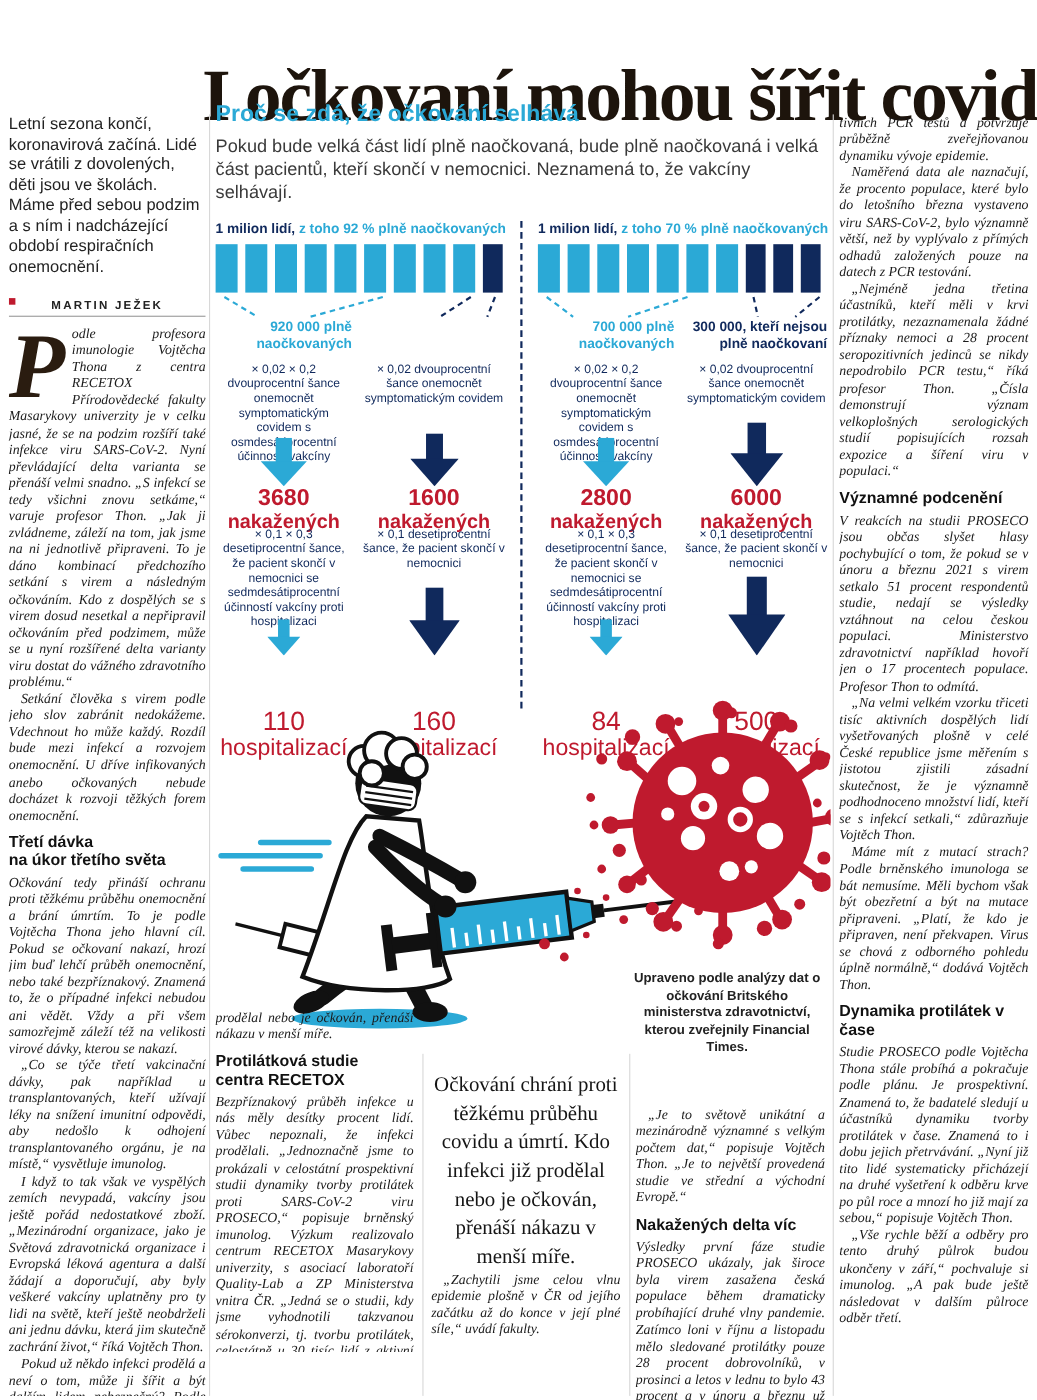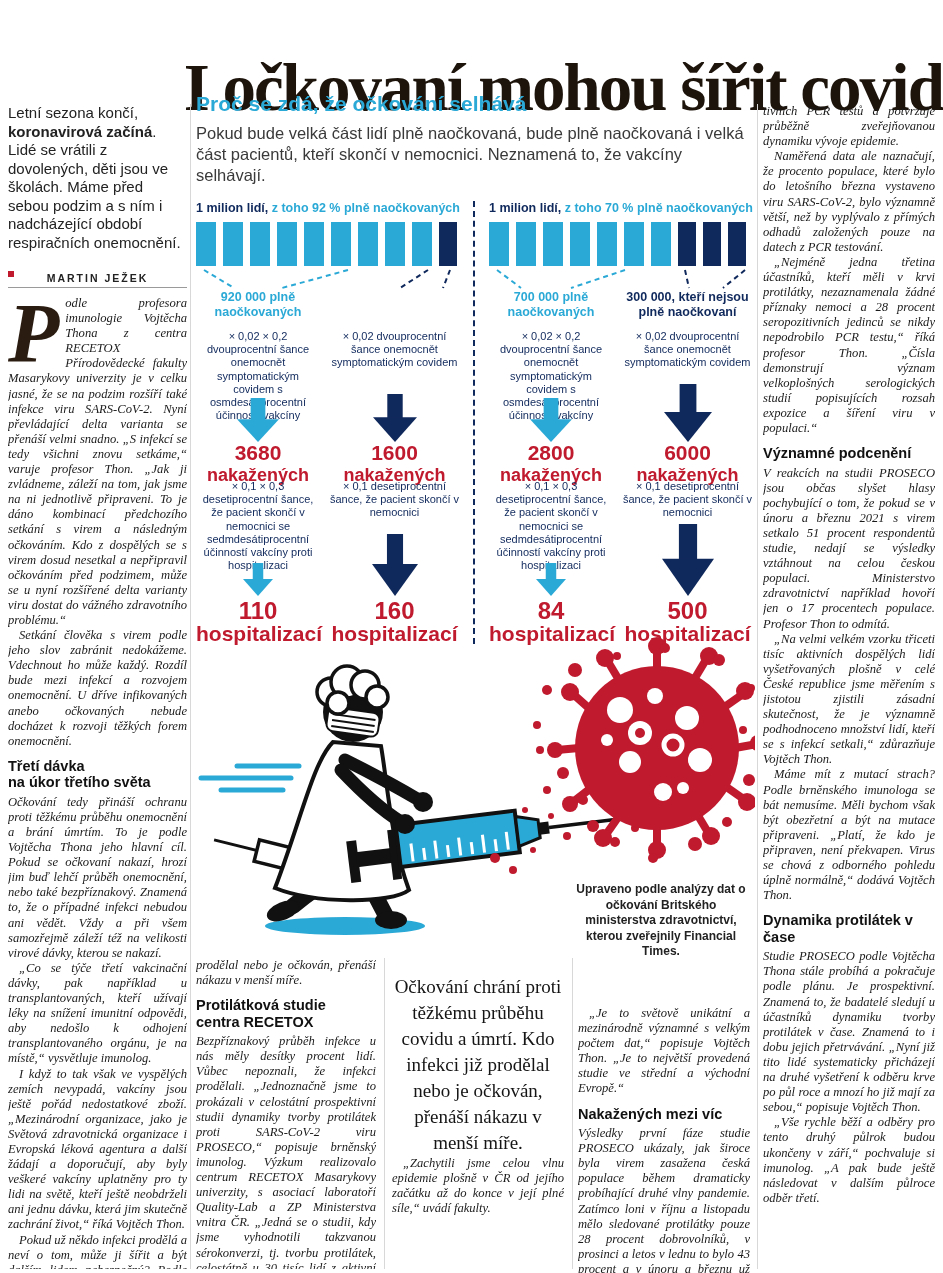--- a/index.html
+++ b/index.html
@@ -16,21 +16,21 @@
     font-family:"Liberation Serif",serif;font-weight:bold;font-size:67px;letter-spacing:-2px;color:#1d140c;}
   
   .col{position:absolute;overflow:hidden;}
   .vrule{position:absolute;width:1px;background:#d8d8d8;}
   .body-text p{margin:0;text-align:justify;font-size:12.6px;line-height:15.1px;text-indent:11px;font-style:italic;}
   .body-text p.first{text-indent:0;}
   .section-head{font-family:"Liberation Sans",sans-serif;font-weight:bold;font-size:14.5px;
     line-height:16.5px;margin:9px 0 4px;white-space:pre-line;color:#111;}
   
   .intro{font-family:"Liberation Sans",sans-serif;font-size:15px;line-height:18.5px;color:#222;}
-  .intro b{font-weight:bold;margin-top:36px;}
+  .intro b{font-weight:normal;margin-top:36px;}
   .byline-row{position:relative;margin-top:16px;height:14px;text-align:center;}
   .byline-row .redsq{position:absolute;left:0;top:3px;width:6px;height:6px;background:var(--red);}
   .byline{font-family:"Liberation Sans",sans-serif;font-weight:bold;font-size:10.5px;letter-spacing:2px;color:#222;}
   .byline-rule{border:none;border-top:1px solid #9a9a9a;margin:5px 0 8px;}
   .dropcap{float:left;font-family:"Liberation Serif",serif;font-weight:bold;font-size:84px;
     line-height:68px;padding:4px 6px 0 0;color:#2a1c10;}
   
   .info{position:absolute;left:196px;top:92px;width:556px;font-family:"Liberation Sans",sans-serif;}
   .info-title{font-size:21px;font-weight:bold;color:var(--cyan);margin:0;}
   .info-sub{font-size:16.5px;line-height:21px;color:#3a3a3a;margin:7px 0 0;width:548px;}
@@ -39,33 +39,33 @@
   .panel-div{width:0;margin:0 14px;border-left:2px dashed var(--navy);}
   .phead{text-align:center;font-size:12.5px;font-weight:bold;white-space:nowrap;}
   .navy-t{color:var(--navy);} .cyan-t{color:var(--cyan);}
   .bar-row{display:flex;gap:7px;margin-top:7px;height:44px;}
   .bar{width:20px;height:44px;}
   .bar.cyan{background:var(--cyan);} .bar.navy{background:var(--navy);width:18px;}
   .conn{display:block;width:263px;height:22px;margin-top:2px;}
   .pgrid{display:grid;grid-template-columns:124px 129px;column-gap:10px;
          grid-template-rows:40px 66px 46px 38px 82px 34px 48px;}
   .cell{text-align:center;}
-  .lbl{font-size:12.5px;font-weight:bold;line-height:14.5px;}
+  .lbl{font-size:12.5px;font-weight:bold;line-height:14.5px;text-align:right;}
   .chance{font-size:11px;line-height:13.2px;color:var(--navy);}
   .acell{align-self:end;justify-self:center;}
   .arr{display:block;}
   .a-c1{width:42px;height:44px;fill:var(--cyan);}
   .a-n1{width:44px;height:48px;fill:var(--navy);}
   .a-n1b{width:48px;height:58px;fill:var(--navy);}
   .a-c2{width:30px;height:33px;fill:var(--cyan);}
   .a-n2{width:46px;height:62px;fill:var(--navy);}
   .a-n2b{width:52px;height:72px;fill:var(--navy);}
   .num-inf{font-size:21px;line-height:21px;font-weight:bold;color:var(--red);}
   .num-inf .s{font-size:18px;}
-  .num-hosp{font-size:24px;line-height:22px;font-weight:bold;color:var(--red);padding-top:4px;}
+  .num-hosp{font-size:24px;line-height:22px;font-weight:normal;color:var(--red);padding-top:4px;margin-top:46px;}
   .num-hosp .s{font-size:21px;}
   
   .illu{position:absolute;left:195px;top:630px;width:560px;height:312px;}
   .credit{position:absolute;left:570px;top:882px;width:182px;text-align:center;
     font-family:"Liberation Sans",sans-serif;font-weight:bold;font-size:12px;line-height:15.5px;color:#222;}
   
   .quote-col{display:flex;flex-direction:column;}
   .pull-quote{font-family:"Liberation Serif",serif;font-size:19px;line-height:26px;
     text-align:center;margin-top:16px;color:#151515;}
   .quote-para{margin-top:auto;}
@@ -367,35 +367,35 @@
           <circle cx="500" cy="214" r="7"></circle>
         <circle cx="458" cy="228" r="5"></circle>
           <circle cx="352" cy="60" r="5"></circle>
           <circle cx="342" cy="95" r="4"></circle>
       </g>
     </g>
   </svg>
 
   <div class="credit">Upraveno podle analýzy dat o očkování Britského ministerstva zdravotnictví, kterou zveřejnily Financial Times.</div>
 
-  <div class="col body-text" style="left:196px;top:958px;width:180px;height:311px;">
+  <div class="col body-text" style="left:196px;top:918px;width:180px;height:311px;">
     <p class="first">prodělal nebo je očkován, přenáší nákazu v menší míře.</p>
     <h3 class="section-head">Protilátková studie
 centra RECETOX</h3>
     <p class="first">Bezpříznakový průběh infekce u nás měly desítky procent lidí. Vůbec nepoznali, že infekci prodělali. „Jednoznačně jsme to prokázali v celostátní prospektivní studii dynamiky tvorby protilátek proti SARS-CoV-2 viru PROSECO,“ popisuje brněnský imunolog. Výzkum realizovalo centrum RECETOX Masarykovy univerzity, s asociací laboratoří Quality-Lab a ZP Ministerstva vnitra ČR. „Jedná se o studii, kdy jsme vyhodnotili takzvanou sérokonverzi, tj. tvorbu protilátek, celostátně u 30 tisíc lidí z aktivní dospělé populace,“ říká profesor Thon.</p>
   </div>
 
   <div class="col body-text quote-col" style="left:392px;top:958px;width:172px;height:311px;">
     <div class="pull-quote">Očkování chrání proti těžkému průběhu covidu a úmrtí. Kdo infekci již prodělal nebo je očkován, přenáší nákazu v menší míře.</div>
     <p class="quote-para">„Zachytili jsme celou vlnu epidemie plošně v ČR od jejího začátku až do konce v její plné síle,“ uvádí fakulty.</p>
   </div>
 
   <div class="col body-text" style="left:578px;top:1006px;width:172px;height:311px;">
     <p>„Je to světově unikátní a mezinárodně významné s velkým počtem dat,“ popisuje Vojtěch Thon. „Je to největší provedená studie ve střední a východní Evropě.“</p>
-    <h3 class="section-head">Nakažených mezi víc</h3>
+    <h3 class="section-head">Nakažených delta víc</h3>
     <p class="first">Výsledky první fáze studie PROSECO ukázaly, jak široce byla virem zasažena česká populace během dramaticky probíhající druhé vlny pandemie. Zatímco loni v říjnu a listopadu mělo sledované protilátky pouze 28 procent dobrovolníků, v prosinci a letos v lednu to bylo 43 procent a v únoru a březnu už jednapadesát procent. Rostoucí trend souhlasí podle Ústavu zdravotnických informací a statistiky s celostátními daty o kumulativním počtu pozi-</p>
   </div>
 
   <div class="col body-text" style="left:763px;top:104px;width:172px;height:1165px;">
     <p class="first">tivních PCR testů a potvrzuje průběžně zveřejňovanou dynamiku vývoje epidemie.</p>
     <p>Naměřená data ale naznačují, že procento populace, které bylo do letošního března vystaveno viru SARS-CoV-2, bylo významně větší, než by vyplývalo z přímých odhadů založených pouze na datech z PCR testování.</p>
     <p>„Nejméně jedna třetina účastníků, kteří měli v krvi protilátky, nezaznamenala žádné příznaky nemoci a 28 procent seropozitivních jedinců se nikdy nepodrobilo PCR testu,“ říká profesor Thon. „Čísla demonstrují význam velkoplošných serologických studií popisujících rozsah expozice a šíření viru v populaci.“</p>
     <h3 class="section-head">Významné podcenění</h3>
     <p class="first">V reakcích na studii PROSECO jsou občas slyšet hlasy pochybující o tom, že pokud se v únoru a březnu 2021 s virem setkalo 51 procent respondentů studie, nedají se výsledky vztáhnout na celou českou populaci. Ministerstvo zdravotnictví například hovoří jen o 17 procentech populace. Profesor Thon to odmítá.</p>
     <p>„Na velmi velkém vzorku třiceti tisíc aktivních dospělých lidí vyšetřovaných plošně v celé České republice jsme měřením s jistotou zjistili zásadní skutečnost, že je významně podhodnoceno množství lidí, kteří se s infekcí setkali,“ zdůrazňuje Vojtěch Thon.</p>

